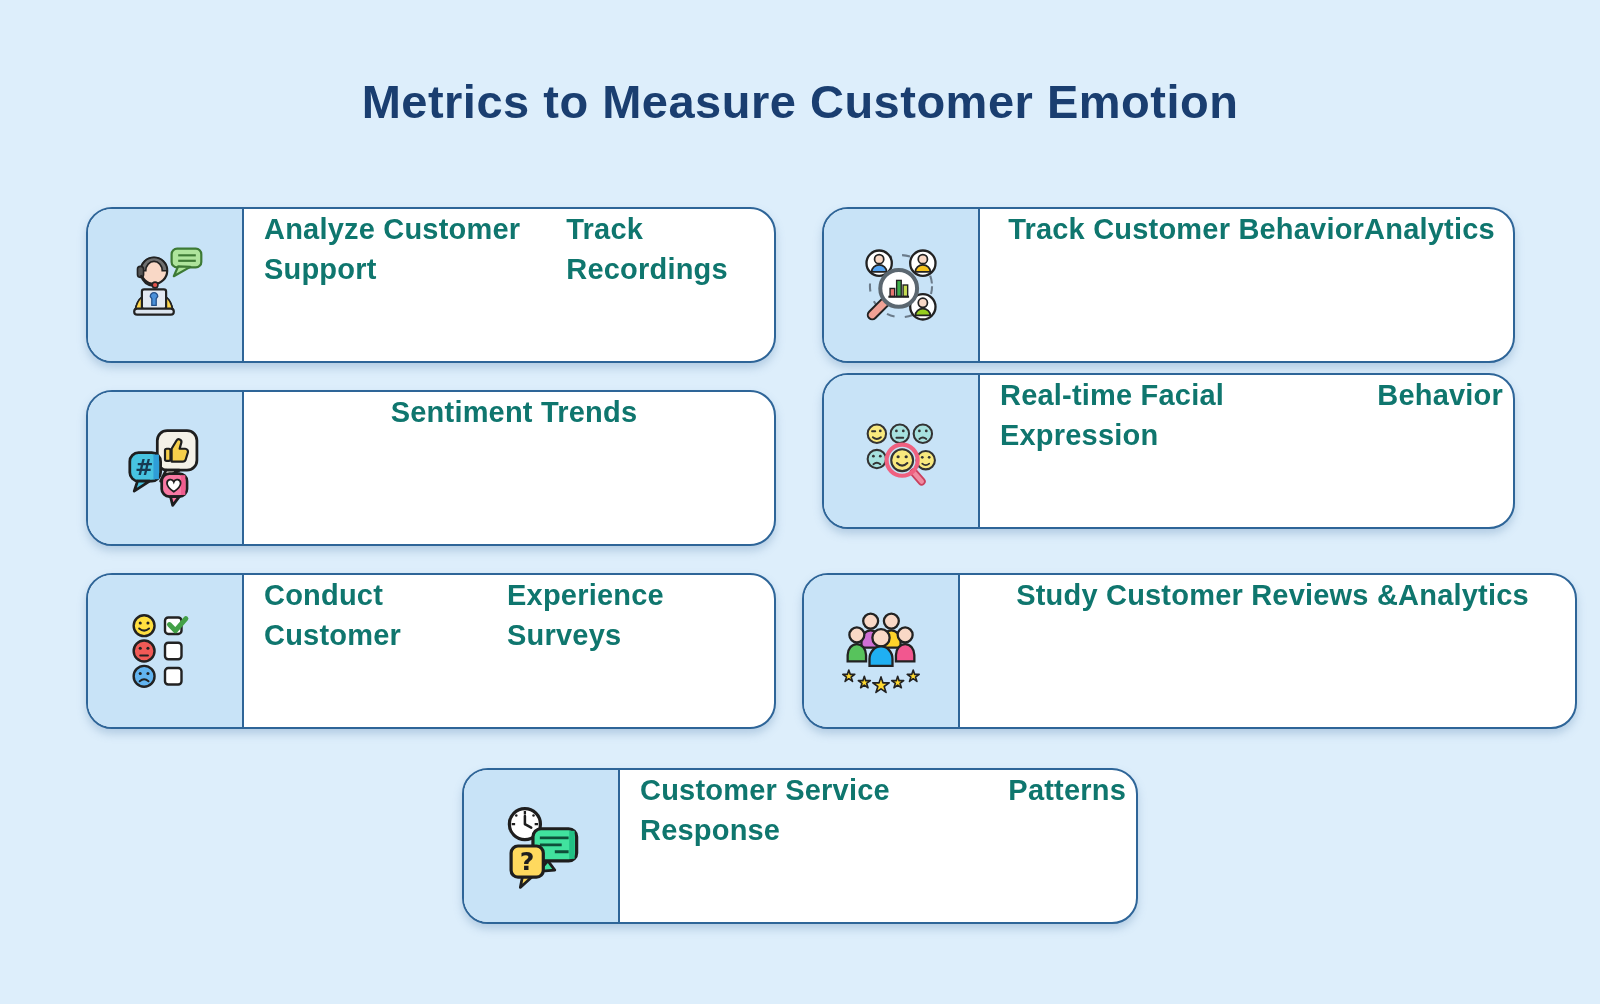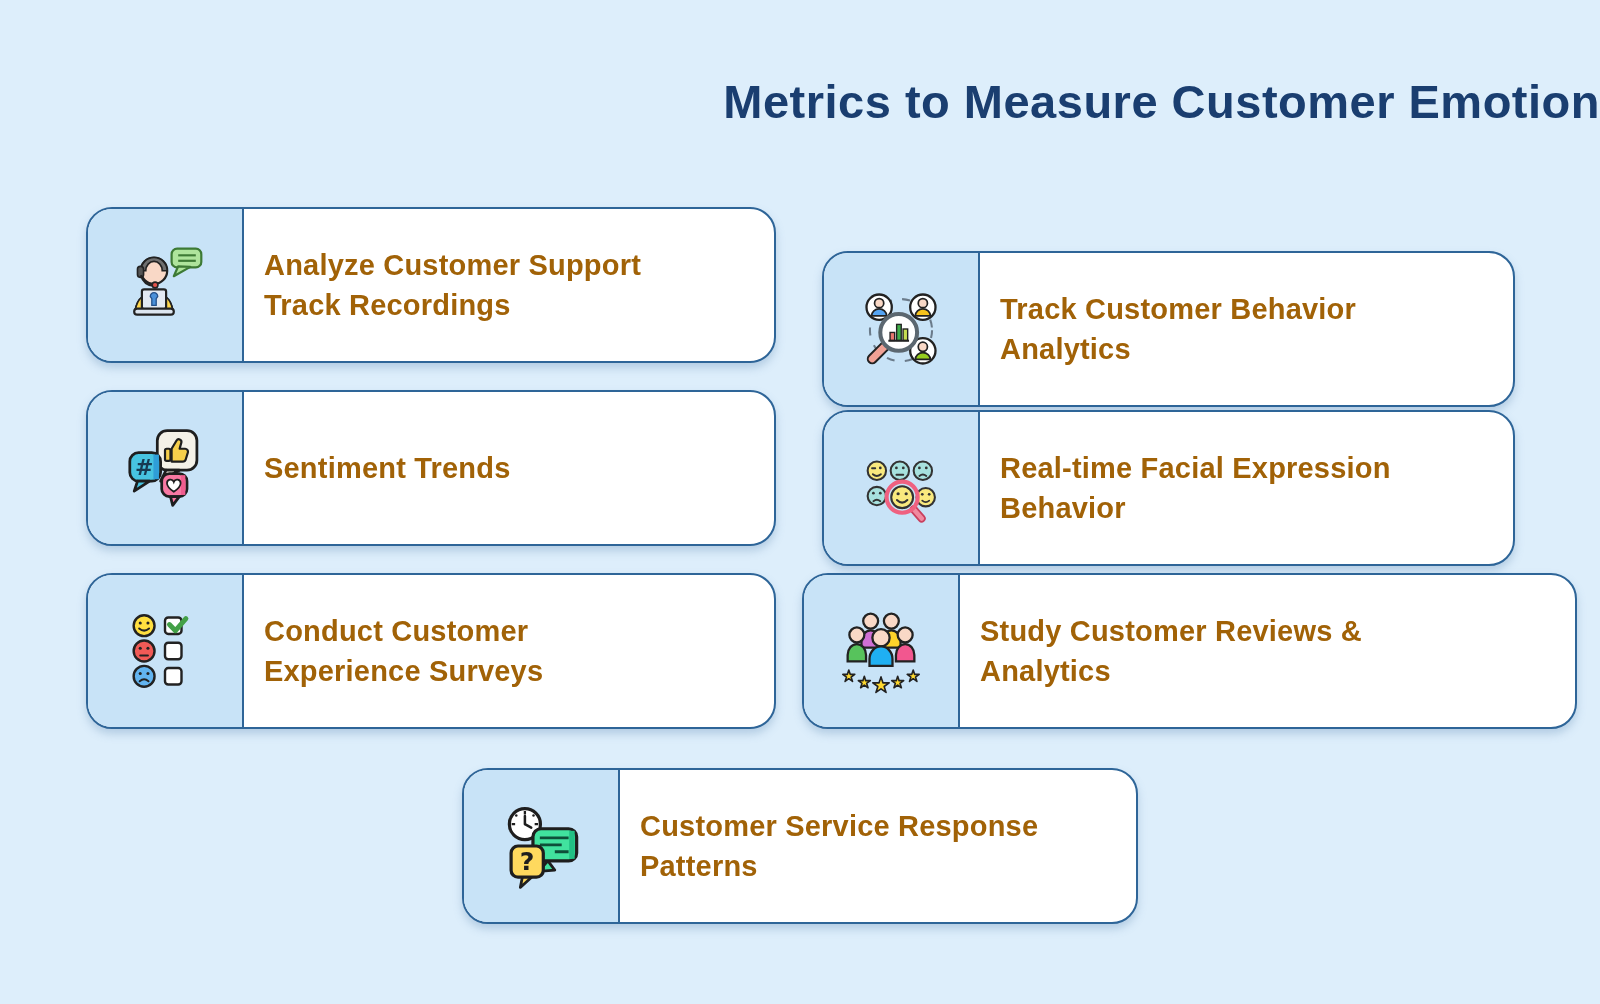--- a/index.html
+++ b/index.html
@@ -3,44 +3,44 @@
 <meta charset="utf-8">
 <style>
   html,body { margin:0; padding:0; }
   body { font-family:"Liberation Sans", sans-serif; }
   .page {
     position:relative; width:1600px; height:1004px;
     background:#ddeefb; overflow:hidden;
   }
   .page-title {
     position:absolute; top:74px; left:0; width:100%;
-    text-align:right; font-size:47px; font-weight:700;
+    text-align:center; font-size:47px; font-weight:700;
     color:#1a3e70; letter-spacing:0.5px;
   }
   .card {
     position:absolute; height:156px; background:#ffffff;
     border:2px solid #2e6598; border-radius:26px;
     box-shadow:0 5px 9px rgba(104,144,184,0.35);
     display:flex; overflow:hidden; box-sizing:border-box;
   }
   .icon-panel {
     flex:0 0 154px; width:154px; background:#c8e3f7;
     border-right:2px solid #2e6598;
     display:flex; align-items:center; justify-content:center;
   }
   .card-text {
-    flex:1; display:flex; flex-direction:column; justify-content:center;
+    flex:1; display:flex; justify-content:center;
     padding-left:20px; padding-right:10px;
-    font-size:29px; font-weight:600; color:#a16207;
+    font-size:29px; font-weight:600; color:#0f766e;
     line-height:40px; letter-spacing:0.2px;
   }
   .c1 { left:86px;  top:207px; width:690px; }
-  .c2 { left:822px; top:207px; width:693px;margin-top:44px; }
+  .c2 { left:822px; top:207px; width:693px; }
   .c3 { left:86px;  top:390px; width:690px; }
-  .c4 { left:822px; top:410px; width:693px; }
+  .c4 { left:822px; top:373px; width:693px; }
   .c5 { left:86px;  top:573px; width:690px; }
   .c6 { left:802px; top:573px; width:775px; }
   .c7 { left:462px; top:768px; width:676px; }
   svg { display:block; }
   svg text { font-family:"DejaVu Sans", sans-serif; }
 </style>
 </head>
 <body>
 
 <div class="page">

